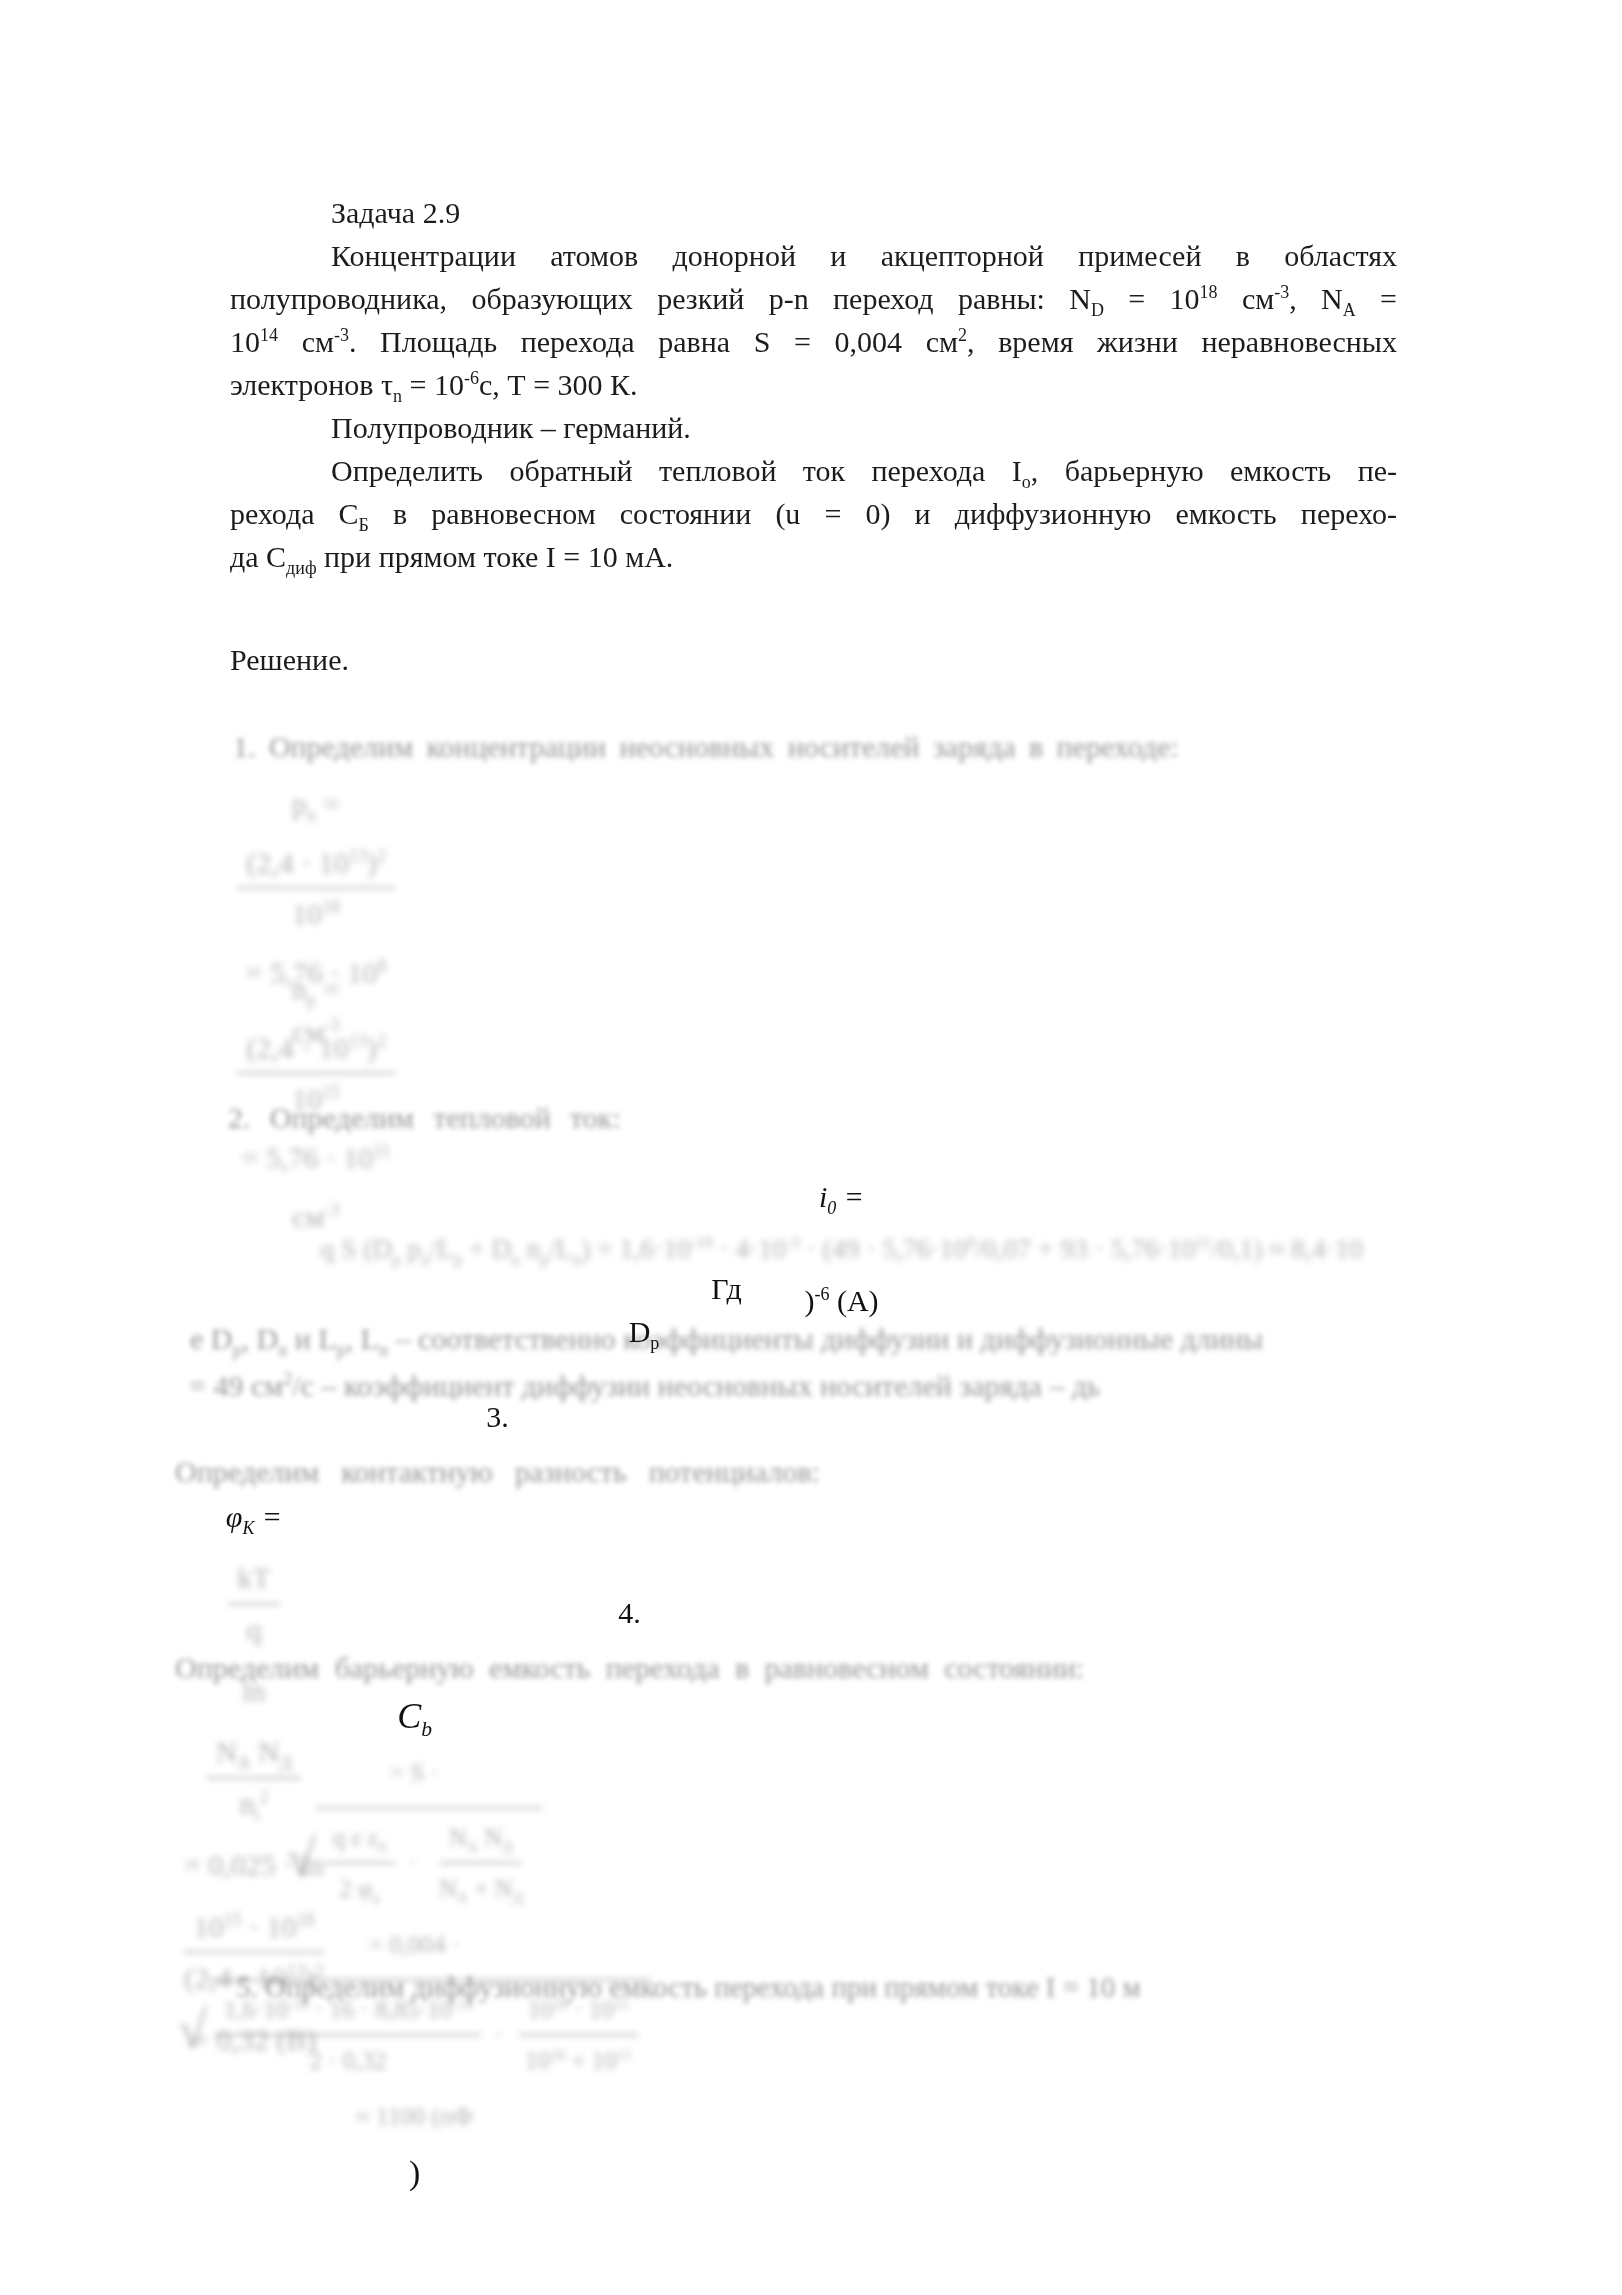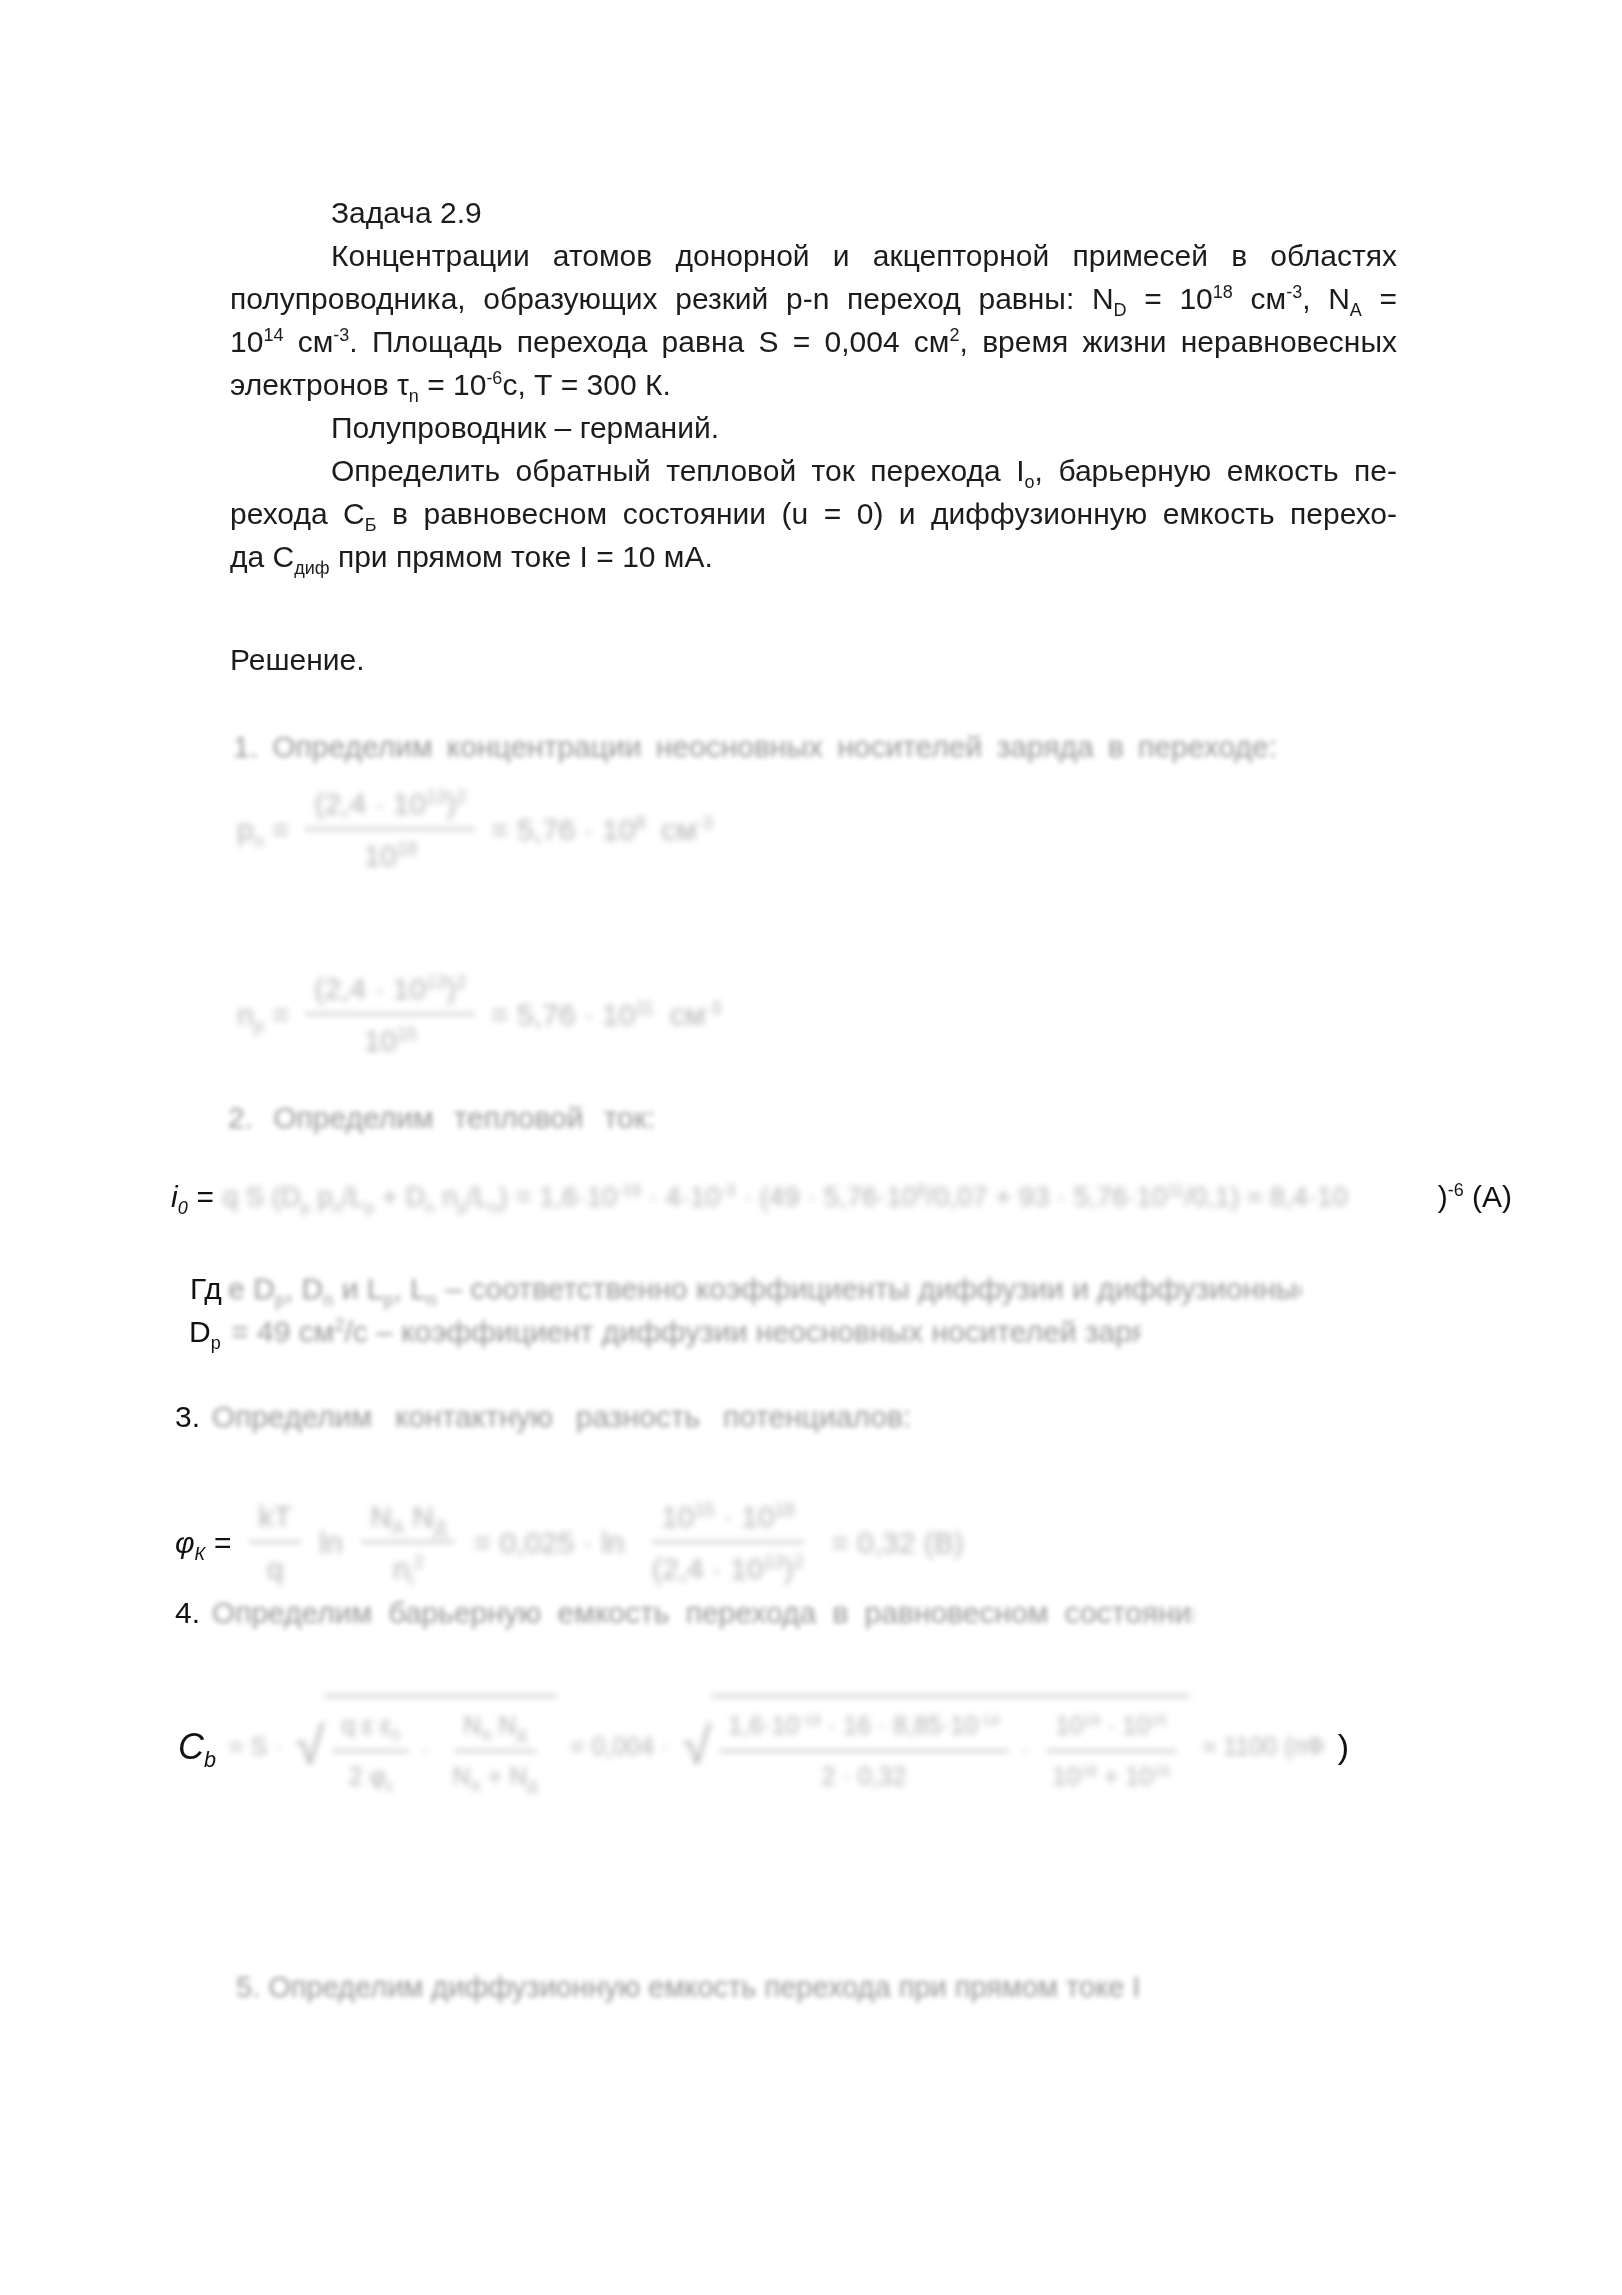--- a/index.html
+++ b/index.html
@@ -1,41 +1,41 @@
 <!DOCTYPE html>
 <html style="font-size:10.5px"><head>
 <meta charset="utf-8">
 <style>
   html,body { margin:0; padding:0; background:#ffffff; }
   .page {
     position:relative;
     width:1623px; height:2295px;
     background:#ffffff;
-    font-family:Liberation Sans, sans-serif;
+    font-family:Liberation Serif, serif;
     color:#1c1c1c;
     font-size:30px;
     line-height:43px;
     box-sizing:border-box;
     padding:191px 226px 0 230px;
     overflow:hidden;
   }
   .pline { min-height:43px; }
   .jline { text-align:justify; text-align-last:justify; }
   .indent { text-indent:101px; }
   sup { font-size:60%; vertical-align:super; line-height:0; }
   sub { font-size:60%; vertical-align:sub; line-height:0; }
 
   .abs { position:absolute; }
 
   
   .bl  { color:#4c4c4c; filter:blur(2.6px); opacity:.58; }
   .bl2 { color:#575757; filter:blur(3.3px); opacity:.46; }
   .sharp { color:#111; }
 
-  .frow { display:flex; align-items:center; gap:15.7px; white-space:nowrap; }
+  .frow { display:flex; align-items:center; gap:15.7px; white-space:nowrap;flex-direction:column; }
 
   .frac { display:inline-flex; flex-direction:column; align-items:center; justify-content:center; }
   .frac .num { padding:0 9.2px 3.3px; border-bottom:2px solid currentColor; text-align:center; }
   .frac .den { padding:3.3px 9.2px 0; text-align:center; }
 
   .sqrt { display:inline-flex; align-items:stretch; }
   .radical { font-size:2.1em; line-height:1; align-self:center; }
   .sqrt-body { border-top:2px solid currentColor; display:inline-flex; align-items:center; gap:13px; padding:6.5px 10.5px 0 7.9px; }
 
   .clip { overflow:hidden; white-space:nowrap; }

